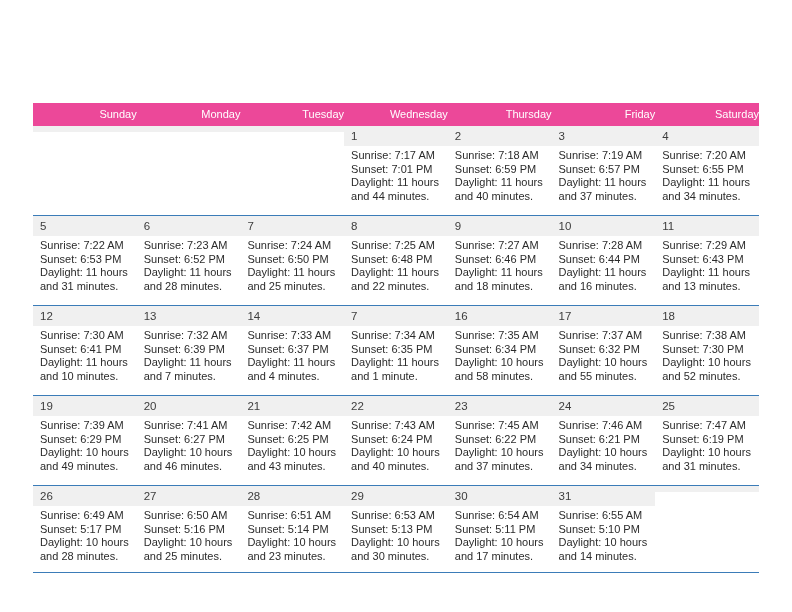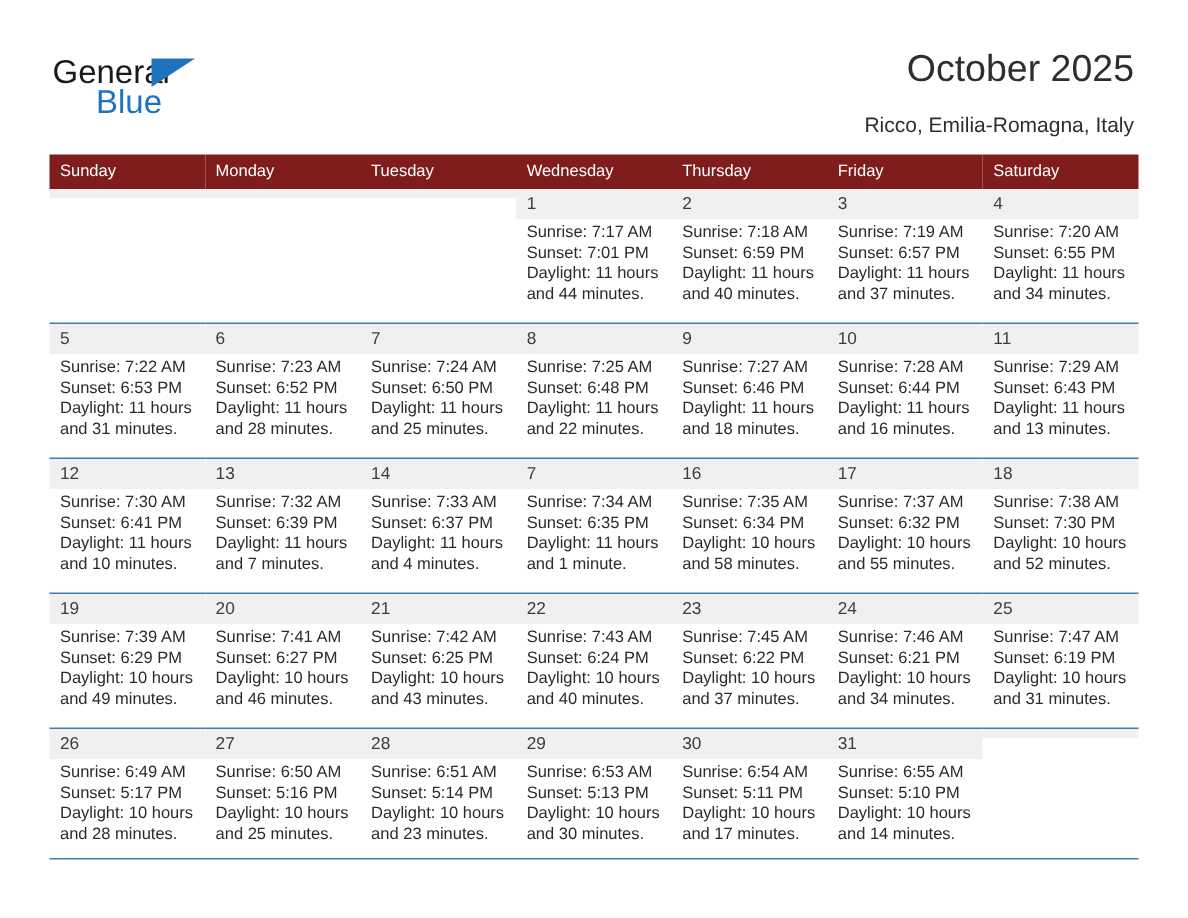--- a/index.html
+++ b/index.html
@@ -95,25 +95,25 @@
   .calendar {
     position: absolute;
     left: 33px;
     top: 103px;
     width: 726px;
     border-collapse: collapse;
     table-layout: fixed;
   }
 
   .calendar th {
-    background: #7f1d1d;
+    background: #ec4899;
     color: #ffffff;
     font-size: 11px;
     font-weight: normal;
-    text-align: left;
+    text-align: right;
     padding: 5px 0 6px 7px;
     font-family: "Liberation Sans", sans-serif;
     border: none;
     height: 20px;
     box-sizing: border-box;
   }
 
   .calendar td {
     vertical-align: top;
     padding: 0;
@@ -166,34 +166,20 @@
     width: 726px;
     height: 1px;
     background: #3b7cb8;
   }
 </style>
 </head>
 <body>
 
 <div class="page">
 
-  <div class="header">
-
-    <div class="logo">
-      <span class="logo-general">General</span>
-      <span class="logo-triangle"></span>
-      <span class="logo-blue">Blue</span>
-    </div>
-
-    <div class="title-block">
-      <div class="cal-title">October 2025</div>
-      <div class="cal-subtitle">Ricco, Emilia-Romagna, Italy</div>
-    </div>
-
-  </div>
 
   <table class="calendar">
     <thead>
       <tr>
         <th>Sunday</th>
         <th>Monday</th>
         <th>Tuesday</th>
         <th>Wednesday</th>
         <th>Thursday</th>
         <th>Friday</th>

